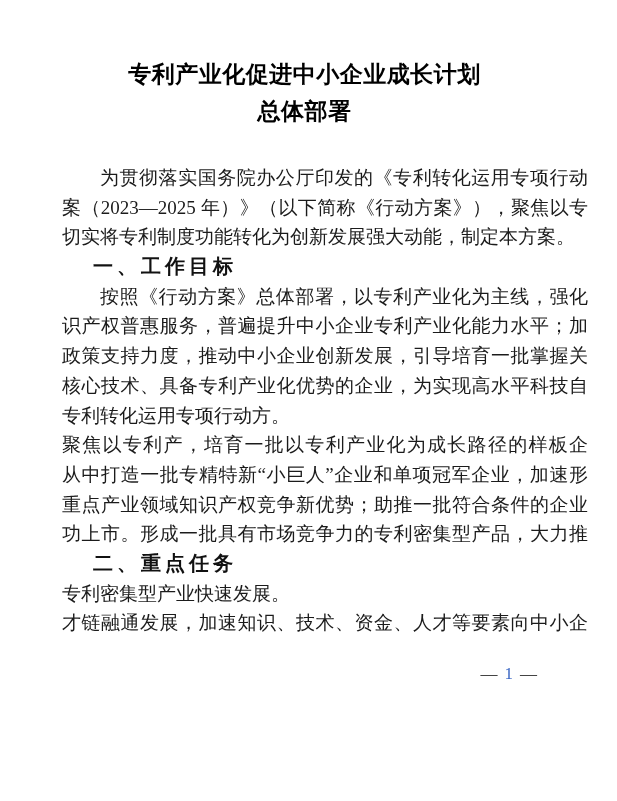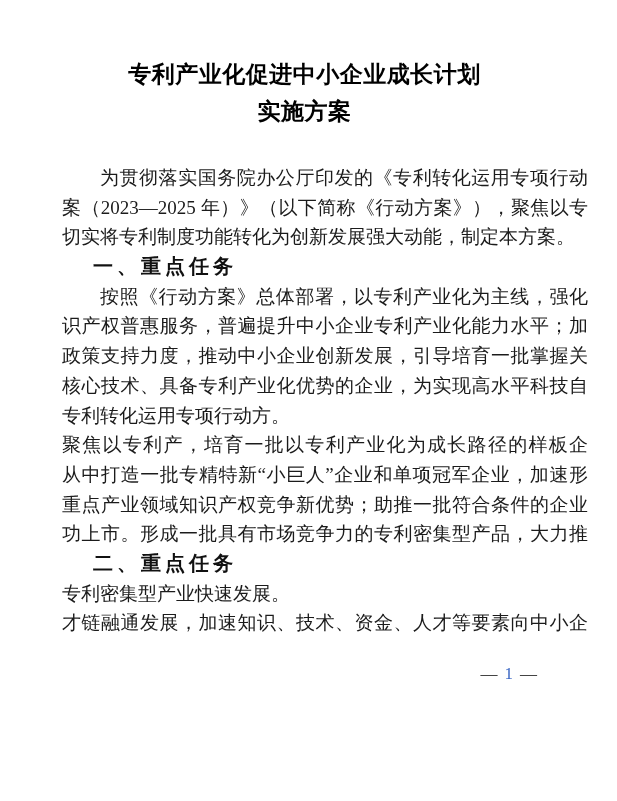--- a/index.html
+++ b/index.html
@@ -57,29 +57,29 @@
     margin:0 7px;
   }
 </style>
 </head>
 <body>
 
 <div class="page">
 
   <h1 class="doc-title">
     <span class="t-line">专利产业化促进中小企业成长计划</span>
-    <span class="t-line">实施方案</span>
+    <span class="t-line">总体部署</span>
   </h1>
 
   <div class="doc-body">
     <div class="line indent j">为贯彻落实国务院办公厅印发的《专利转化运用专项行动方</div>
     <div class="line j">案（2023—2025 年）》（以下简称《行动方案》），聚焦以专利产</div>
     <div class="line">切实将专利制度功能转化为创新发展强大动能，制定本方案。</div>
 
-    <div class="line heading">一、重点任务</div>
+    <div class="line heading">一、工作目标</div>
 
     <div class="line indent j">按照《行动方案》总体部署，以专利产业化为主线，强化知</div>
     <div class="line j">识产权普惠服务，普遍提升中小企业专利产业化能力水平；加大</div>
     <div class="line j">政策支持力度，推动中小企业创新发展，引导培育一批掌握关键</div>
     <div class="line j">核心技术、具备专利产业化优势的企业，为实现高水平科技自立</div>
     <div class="line">专利转化运用专项行动方。</div>
 
     <div class="line j">聚焦以专利产，培育一批以专利产业化为成长路径的样板企业，</div>
     <div class="line j">从中打造一批专精特新“小巨人”企业和单项冠军企业，加速形成</div>
     <div class="line j">重点产业领域知识产权竞争新优势；助推一批符合条件的企业成</div>

